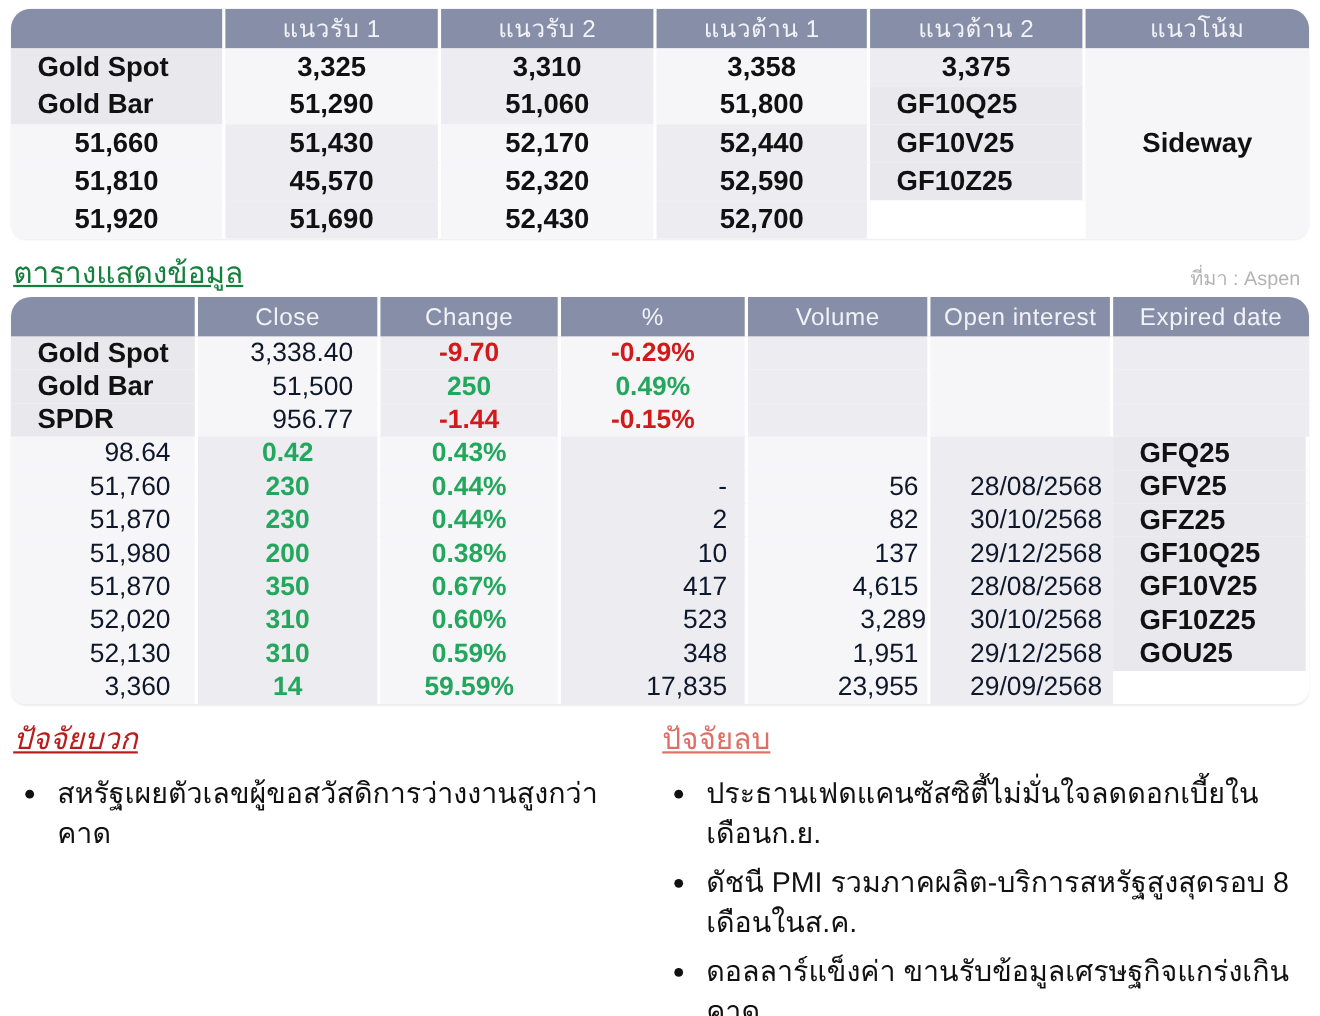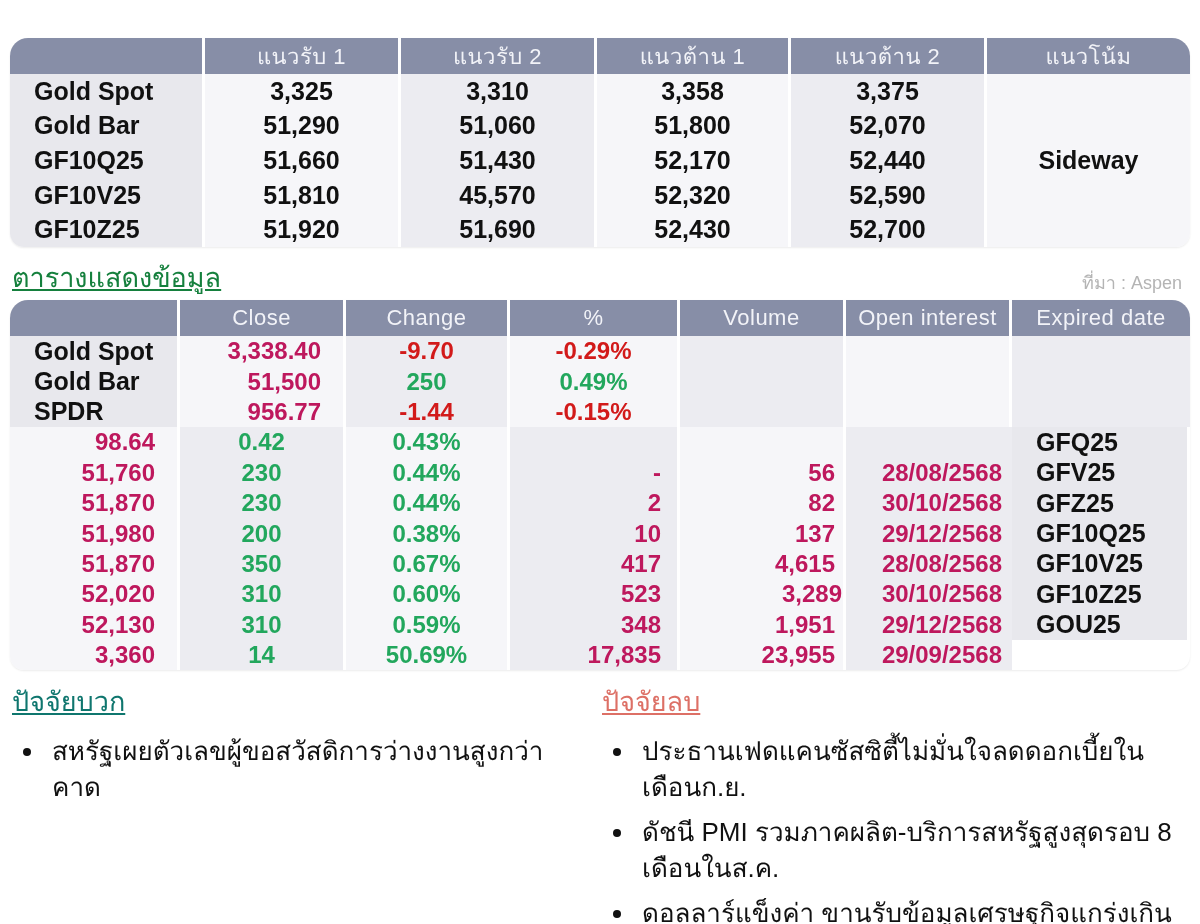--- a/index.html
+++ b/index.html
@@ -5,21 +5,21 @@
   html, body {
     margin: 0;
     padding: 0;
     background: #ffffff;
     width: 1200px;
     height: 924px;
     font-family: "Liberation Sans", "DejaVu Sans", sans-serif;
     overflow: hidden;
     position: relative;
   }
-  .abs { position: absolute; margin-top: 30px; }
+  .abs { position: absolute; }
 
   
   .grid-table {
     display: grid;
     border-radius: 18px 18px 14px 14px;
     overflow: hidden;
     box-shadow: 0 1px 2px rgba(0,0,0,0.08);
   }
   .grid-table > div {
     display: flex;
@@ -37,21 +37,21 @@
     justify-content: center;
     letter-spacing: 0.5px;
     white-space: nowrap;
   }
   .col-gray  { background: #ececf1; }
   .col-light { background: #f6f6f9; }
   .col-label { background: #e8e8ed; }
 
   .cell-num  { justify-content: center; font-weight: 700; font-size: 25px; color: #111; white-space: nowrap; }
   .cell-label{ justify-content: flex-start; padding-left: 24px; font-weight: 700; font-size: 25px; color: #111; white-space: nowrap; }
-  .cell-right{ justify-content: flex-end; font-weight: 700; font-size: 24px; color: #be185d; white-space: nowrap; }
+  .cell-right{ justify-content: flex-end; font-weight: 400; font-size: 24px; color: #0f172a; white-space: nowrap; }
   .cell-center{ justify-content: center; font-weight: 700; font-size: 24px; color: #111; white-space: nowrap; }
 
   .pos { color: #22a75d !important; }
   .neg { color: #d21a1a !important; }
 
   .trend-cell {
     justify-content: center;
     font-weight: 700;
     font-size: 25px;
     color: #111;
@@ -69,21 +69,21 @@
     font-size: 18px;
     color: #b4b4b4;
     font-weight: 400;
   }
   .factor-title {
     font-size: 27px;
     font-weight: 400;
     text-decoration: underline;
     margin: 0 0 10px 0;
   }
-  .factor-title.positive { color: #0f766e; }
+  .factor-title.positive { color: #b91c1c; font-style: italic; }
   .factor-title.negative { color: #dd7066; }
   .factor-list {
     margin: 8px 0 0 0;
     padding-left: 34px;
     list-style: disc;
   }
   .factor-list li {
     font-size: 26px;
     color: #111;
     line-height: 1.4;
@@ -105,21 +105,20 @@
     <div class="hcell last-col">แนวโน้ม</div>
     <div class="cell-label col-label">Gold Spot</div>
     <div class="cell-num col-light">3,325</div>
     <div class="cell-num col-gray">3,310</div>
     <div class="cell-num col-light">3,358</div>
     <div class="cell-num col-gray">3,375</div>
     <div class="cell-label col-label">Gold Bar</div>
     <div class="cell-num col-light">51,290</div>
     <div class="cell-num col-gray">51,060</div>
     <div class="cell-num col-light">51,800</div>
-    <div class="cell-num col-gray">52,070</div>
     <div class="cell-label col-label">GF10Q25</div>
     <div class="cell-num col-light">51,660</div>
     <div class="cell-num col-gray">51,430</div>
     <div class="cell-num col-light">52,170</div>
     <div class="cell-num col-gray">52,440</div>
     <div class="cell-label col-label">GF10V25</div>
     <div class="cell-num col-light">51,810</div>
     <div class="cell-num col-gray">45,570</div>
     <div class="cell-num col-light">52,320</div>
     <div class="cell-num col-gray">52,590</div>
@@ -210,21 +209,21 @@
     <div class="cell-label col-label">GF10Z25</div>
     <div class="cell-right col-light" style="padding-right: 22px;">52,130</div>
     <div class="cell-center col-gray pos">310</div>
     <div class="cell-center col-light pos">0.59%</div>
     <div class="cell-right col-gray" style="padding-right: 16px;">348</div>
     <div class="cell-right col-light" style="padding-right: 8px;">1,951</div>
     <div class="cell-right col-gray last-col" style="padding-right: 10px;">29/12/2568</div>
     <div class="cell-label col-label">GOU25</div>
     <div class="cell-right col-light" style="padding-right: 22px;">3,360</div>
     <div class="cell-center col-gray pos">14</div>
-    <div class="cell-center col-light pos">50.69%</div>
+    <div class="cell-center col-light pos">59.59%</div>
     <div class="cell-right col-gray" style="padding-right: 16px;">17,835</div>
     <div class="cell-right col-light" style="padding-right: 8px;">23,955</div>
     <div class="cell-right col-gray last-col" style="padding-right: 10px;">29/09/2568</div>
   </div>
 
 <div class="abs" style="left:12px; top:650px; width:548px;">
   <div class="factor-title positive">ปัจจัยบวก</div>
   <ul class="factor-list" id="positive-list">
       <li>สหรัฐเผยตัวเลขผู้ขอสวัสดิการว่างงานสูงกว่าคาด</li>
     </ul>

